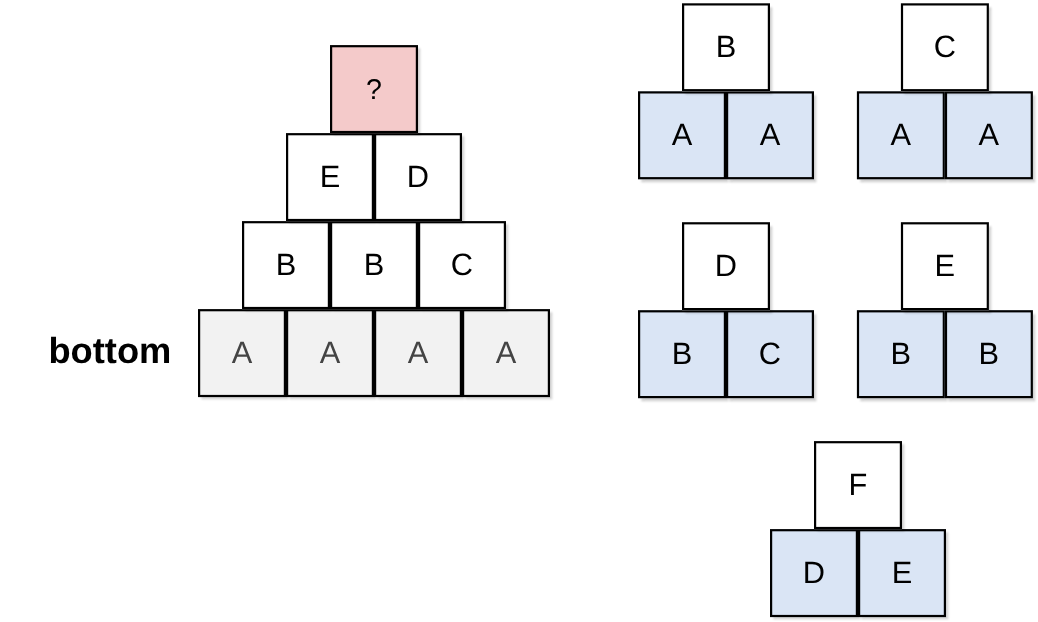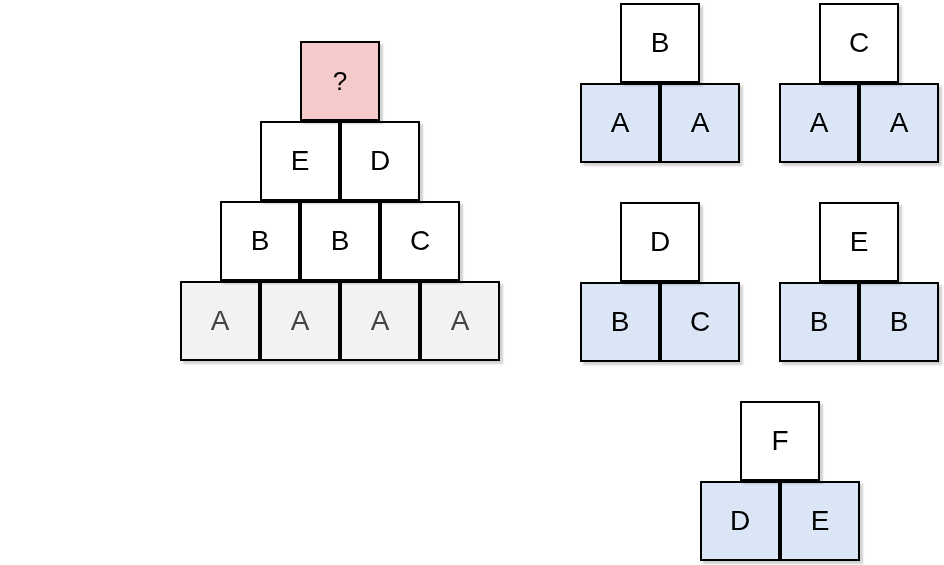--- a/index.html
+++ b/index.html
@@ -45,20 +45,21 @@
     font-weight: bold;
     color: #000000;
   }
   .qmark { font-size: 26px; }
 </style>
 </head>
 <body>
 
 <div class="canvas">
 
+  <div class="row-label">bottom</div>
 
   <div class="block pink z4 qmark" style="left:300px; top:41px;">
       <span>?</span>
     </div>
 
   <div class="block z3" style="left:260px; top:121px;">
       <span>E</span>
     </div>
   <div class="block z3" style="left:340px; top:121px;">
       <span>D</span>

